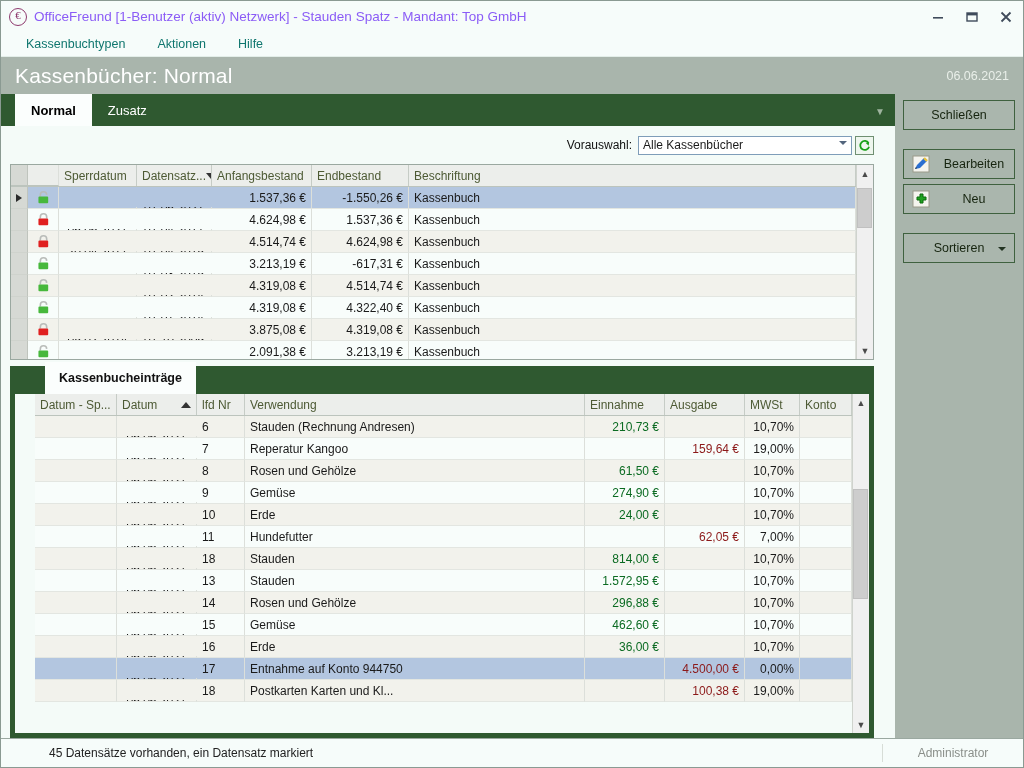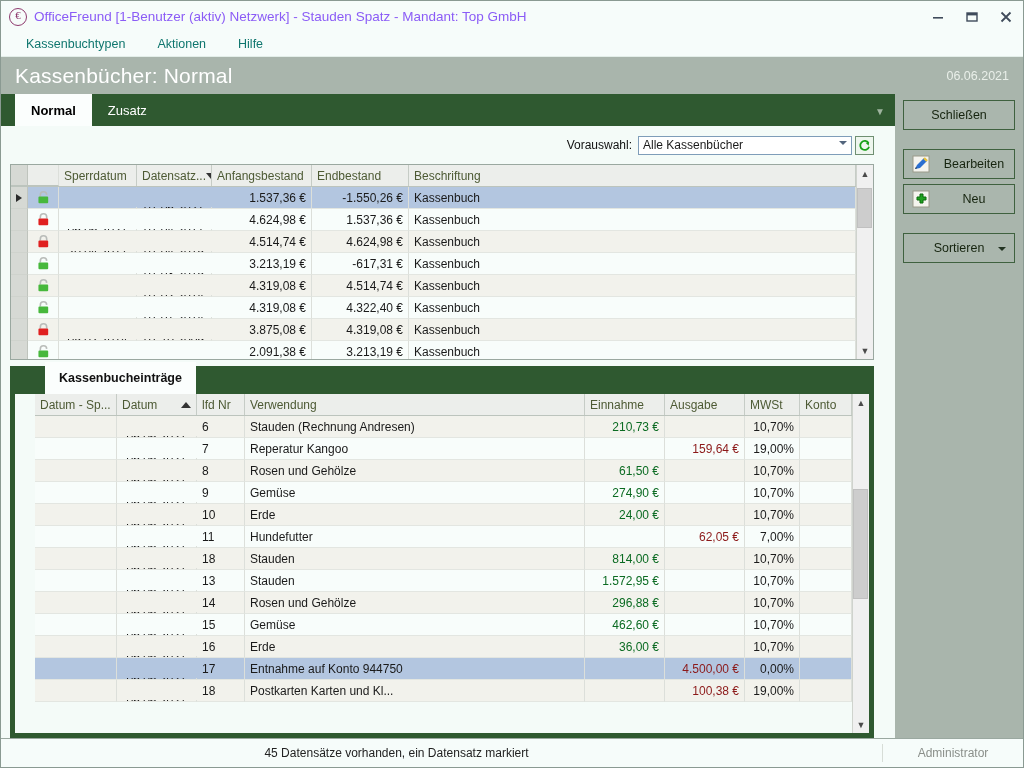--- a/index.html
+++ b/index.html
@@ -249,21 +249,21 @@
   .gap { height: 14px; flex: 0 0 14px; }
   .gap-sm { height: 7px; flex: 0 0 7px; }
 
   
   .statusbar {
     height: 28px; flex: 0 0 28px; background: #f6fcfa;
     border-top: 1px solid #9aa8a0; display: flex; align-items: center;
     font-size: 12px; color: #222;
   }
   .status-main {
-    flex: 1 1 auto; text-align: center; padding-right: 90px;
+    flex: 1 1 auto; padding-right: 90px; padding-left: 48px;
   }
   .status-user {
     flex: 0 0 140px; color: #8a8f8a; border-left: 1px solid #d7ddd7;
     height: 18px; display: flex; align-items: center; justify-content: center;
   }
 </style>
 </head>
 <body>
 
 <div id="app">

